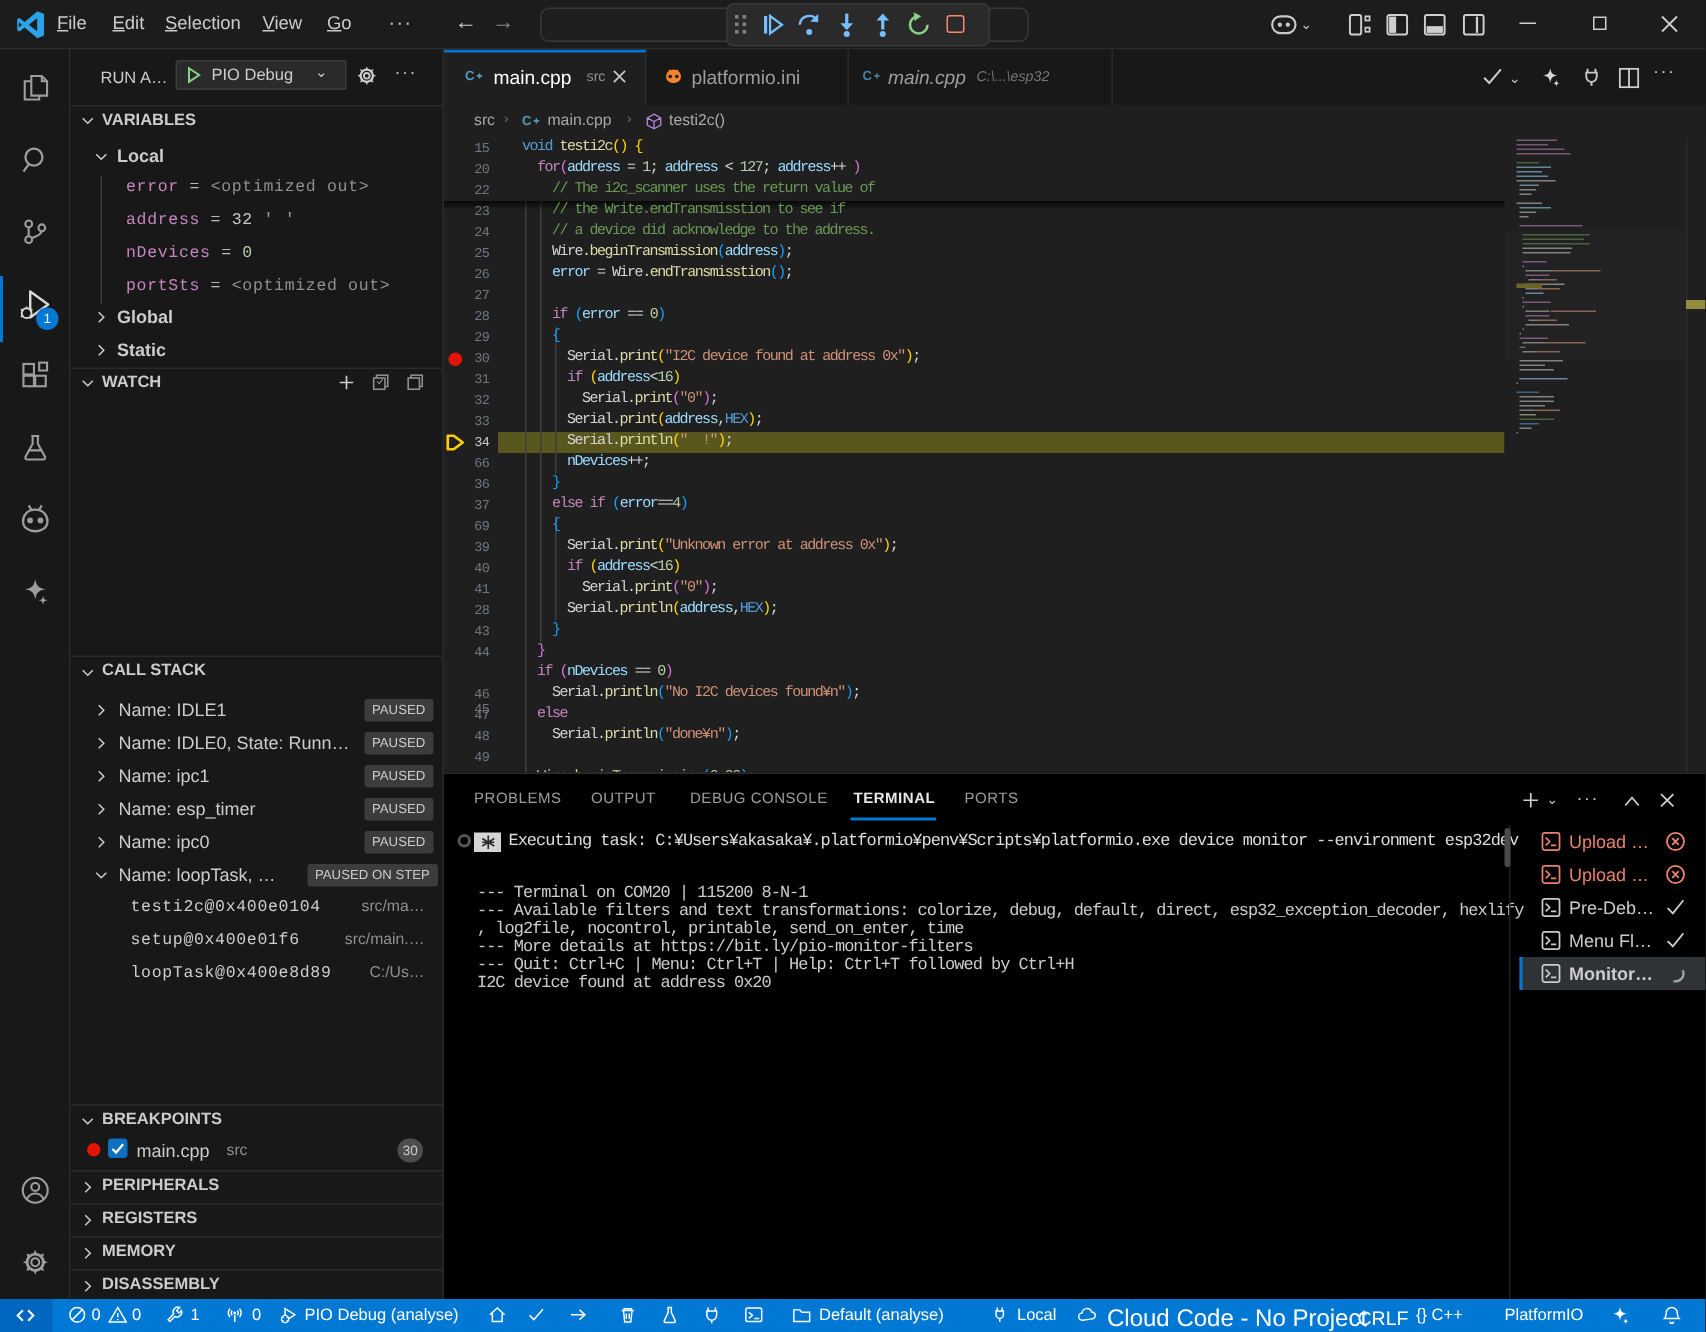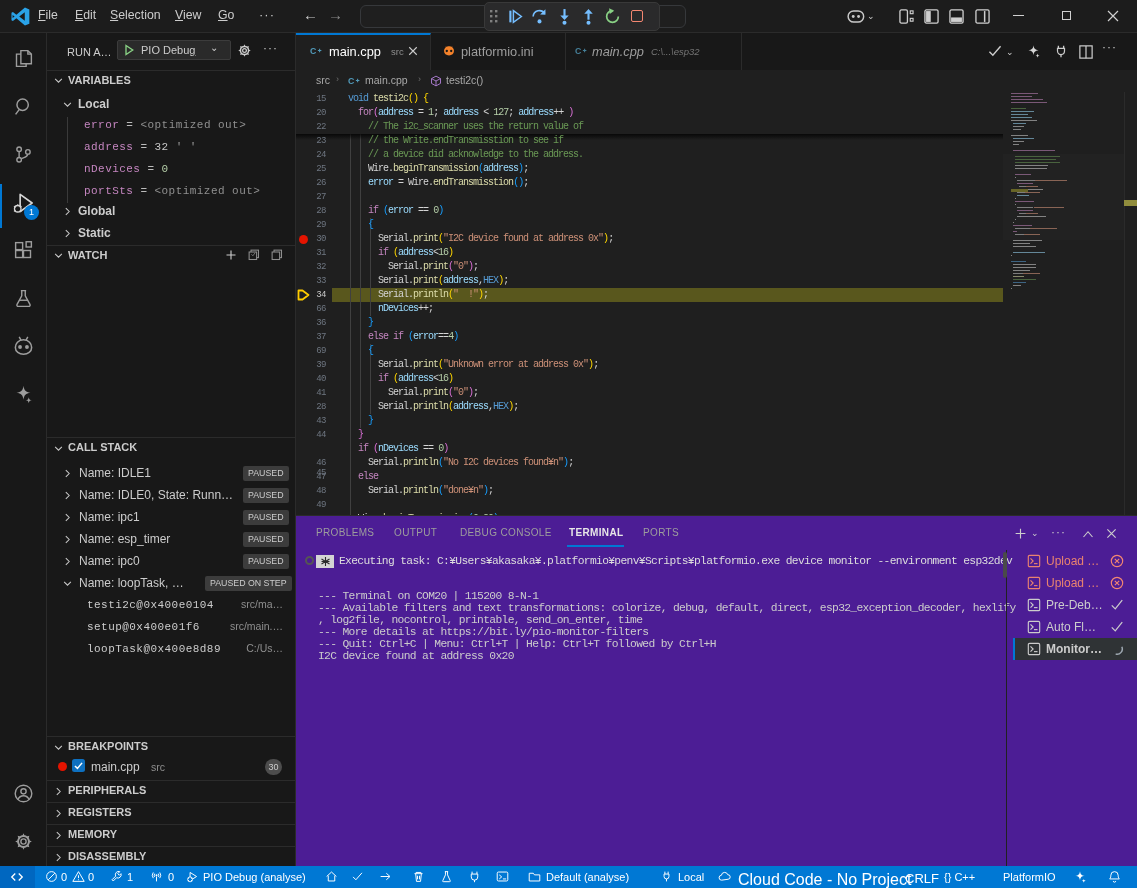--- a/index.html
+++ b/index.html
@@ -468,21 +468,21 @@
     <div class="abs" style="left:19.7px;top:181px;width:17.7px;height:1px;background:#ce9178;opacity:0.6;"></div>
     <div class="abs" style="left:10.1px;top:184px;width:10.5px;height:1px;background:#dcdcaa;opacity:0.55;"></div>
     <div class="abs" style="left:10.1px;top:187px;width:23.1px;height:1px;background:#6a9955;opacity:0.55;"></div>
     <div class="abs" style="left:10.1px;top:190px;width:12.6px;height:1px;background:#569cd6;opacity:0.55;"></div>
     <div class="abs" style="left:10.1px;top:193px;width:8.4px;height:1px;background:#d4d4d4;opacity:0.55;"></div>
     <div class="abs" style="left:8.0px;top:196px;width:1.1px;height:1px;background:#d4d4d4;opacity:0.55;"></div>
     <div class="abs" style="left:8px;top:97px;width:17px;height:3px;background:#686527;"></div>
   </div>
 <div class="abs" style="left:1124px;top:92px;width:13px;height:423px;background:#1f1f1f;border-left:1px solid #2b2b2b;"></div>
 <div class="abs" style="left:1124px;top:200px;width:13px;height:6px;background:#918d3d;"></div>
-<div class="abs" style="left:296px;top:515px;width:841px;height:351px;background:#4c1d95;border-top:1px solid #2b2b2b;">
+<div class="abs" style="left:296px;top:515px;width:841px;height:351px;background:#000000;border-top:1px solid #2b2b2b;">
 <div class="abs" style="left:20px;top:11px;font-size:10px;color:#9d9d9d;letter-spacing:0.35px;font-weight:normal;">PROBLEMS</div>
 <div class="abs" style="left:98px;top:11px;font-size:10px;color:#9d9d9d;letter-spacing:0.35px;font-weight:normal;">OUTPUT</div>
 <div class="abs" style="left:164px;top:11px;font-size:10px;color:#9d9d9d;letter-spacing:0.35px;font-weight:normal;">DEBUG CONSOLE</div>
 <div class="abs" style="left:273px;top:11px;font-size:10px;color:#e7e7e7;letter-spacing:0.35px;font-weight:bold;">TERMINAL</div>
 <div class="abs" style="left:347px;top:11px;font-size:10px;color:#9d9d9d;letter-spacing:0.35px;font-weight:normal;">PORTS</div>
 <div class="abs" style="left:271px;top:29px;width:57px;height:2px;background:#0078d4;"></div>
 <svg class="abs" style="left:718px;top:11px;" width="13" height="13" viewBox="0 0 16 16">
       <path d="M8 2 V14 M2 8 H14" stroke="#cccccc" stroke-width="1.4"></path>
     </svg>
 <div class="abs" style="left:735px;top:12px;font-size:9px;color:#cccccc;">⌄</div>
@@ -534,21 +534,21 @@
 </svg>
 <div class="abs" style="left:750px;top:82px;font-size:12px;color:#cccccc;">Pre-Deb…</div>
 <svg class="abs" style="left:814px;top:82px;" width="14" height="14" viewBox="0 0 16 16">
 <path d="M2 8.5 L6 12.5 L14 2.5" fill="none" stroke="#cccccc" stroke-width="1.4"></path>
     </svg>
 <svg class="abs" style="left:731px;top:104px;" width="14" height="14" viewBox="0 0 16 16">
 <rect x="1.5" y="1.5" width="13" height="13" rx="1.5" fill="none" stroke="#cccccc" stroke-width="1.3"></rect>
 <path d="M4 5 L7 8 L4 11" fill="none" stroke="#cccccc" stroke-width="1.3"></path>
 <path d="M8 11 h4" stroke="#cccccc" stroke-width="1.3"></path>
 </svg>
-<div class="abs" style="left:750px;top:104px;font-size:12px;color:#cccccc;">Auto Fl…</div>
+<div class="abs" style="left:750px;top:104px;font-size:12px;color:#cccccc;">Menu Fl…</div>
 <svg class="abs" style="left:814px;top:104px;" width="14" height="14" viewBox="0 0 16 16">
 <path d="M2 8.5 L6 12.5 L14 2.5" fill="none" stroke="#cccccc" stroke-width="1.4"></path>
     </svg>
 <div class="abs" style="left:717px;top:122px;width:124px;height:22px;background:#2f3335;"></div>
 <div class="abs" style="left:717px;top:122px;width:2px;height:22px;background:#0078d4;"></div>
 <svg class="abs" style="left:731px;top:126px;" width="14" height="14" viewBox="0 0 16 16">
 <rect x="1.5" y="1.5" width="13" height="13" rx="1.5" fill="none" stroke="#cccccc" stroke-width="1.3"></rect>
 <path d="M4 5 L7 8 L4 11" fill="none" stroke="#cccccc" stroke-width="1.3"></path>
 <path d="M8 11 h4" stroke="#cccccc" stroke-width="1.3"></path>
 </svg>

